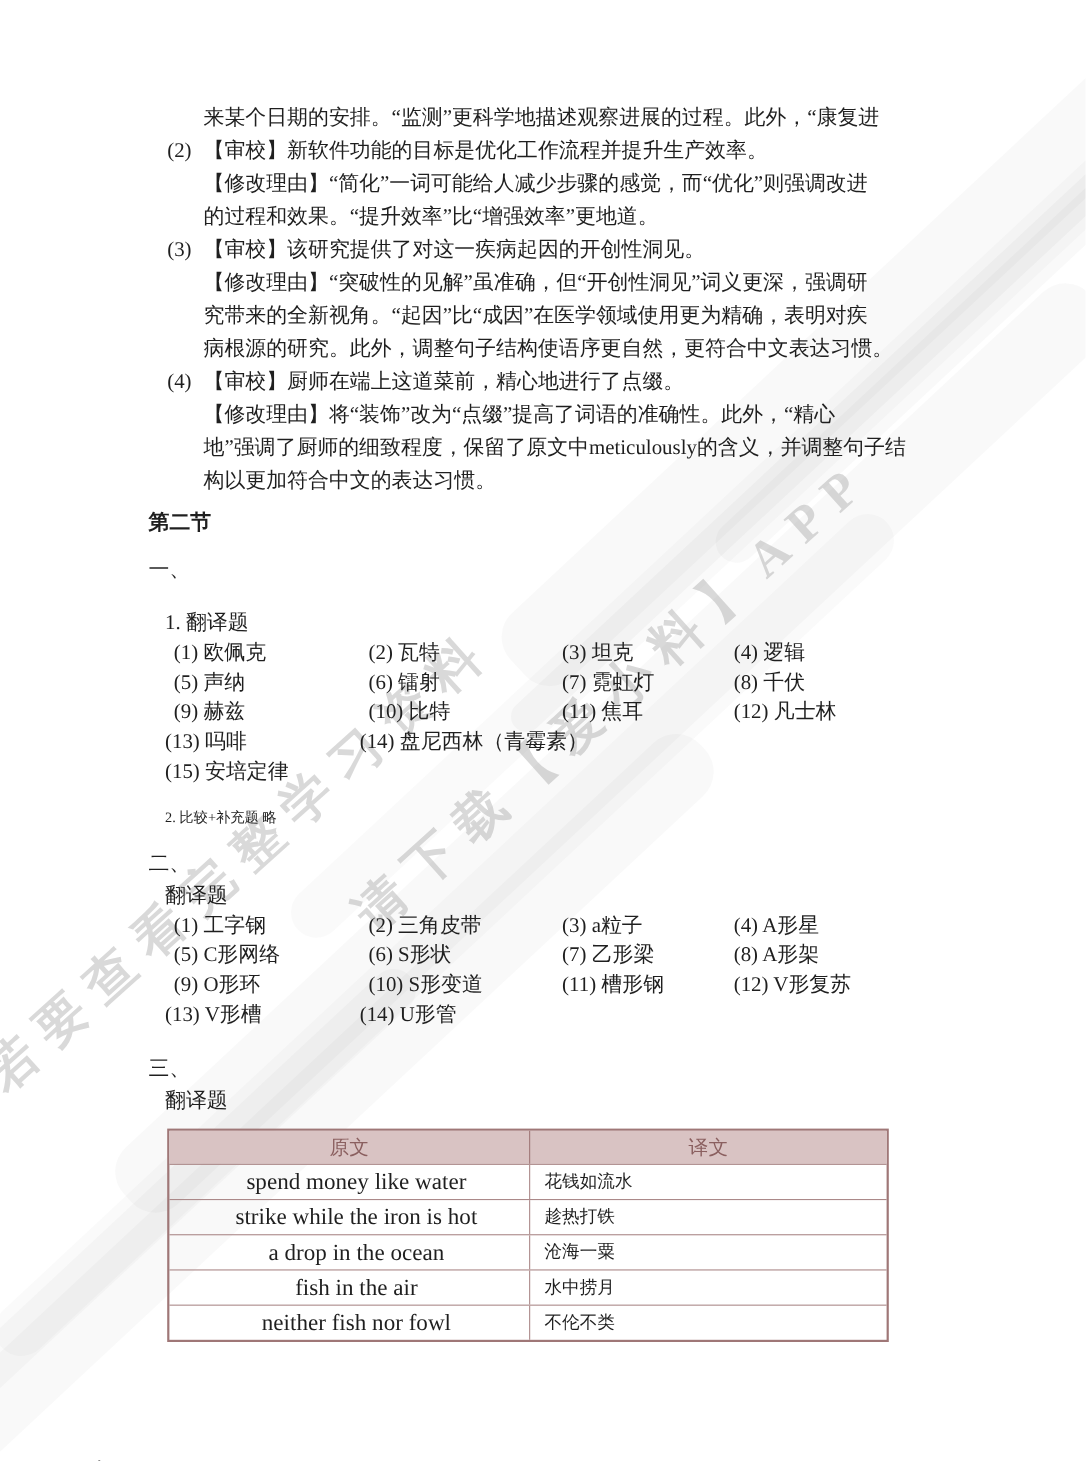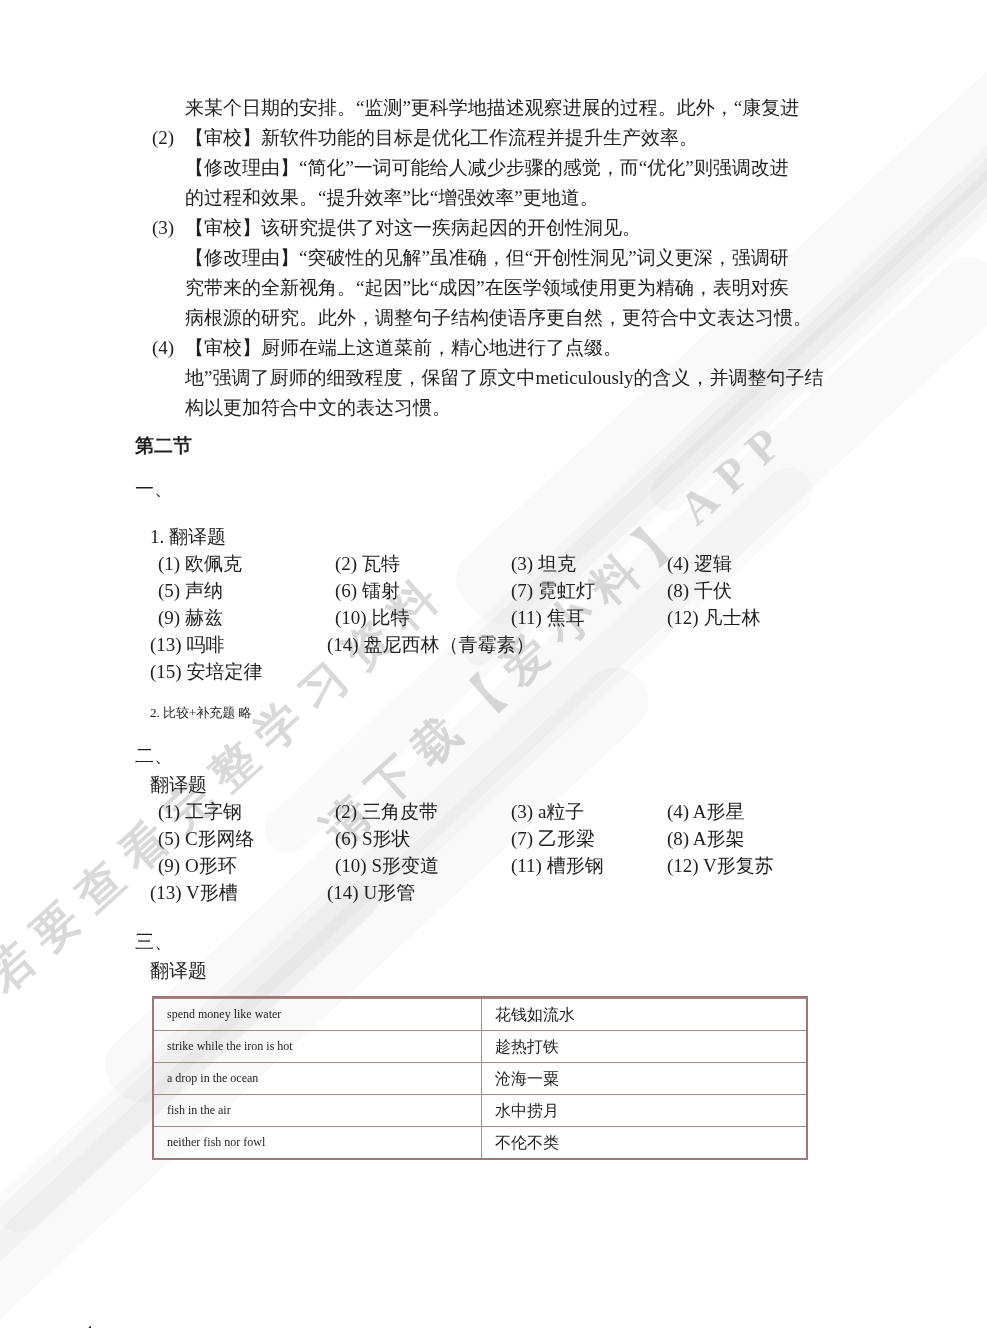--- a/index.html
+++ b/index.html
@@ -49,21 +49,21 @@
   .thead{
     background:#d9c3c3;
     color:#8a5f5f;
     height:30px;line-height:30px;
     font-size:18px;
   }
   .thead .tcell{text-align:center;border-right:1px solid #9f7777;}
   .thead .tcell:last-child{border-right:none;}
   .tbody{height:31px;line-height:31px;border-top:1px solid #ab8989;}
   .tbody .tcell{padding-left:13px;border-right:1px solid #ab8989;white-space:nowrap;}
-  .tbody .tcell.en{font-size:12px;}
+  .tbody .tcell.en{font-size:21px;text-align:center;}
   .tbody .tcell.zh{font-size:16px;border-right:none;}
   
   .pagenum{
     position:absolute;left:83px;top:1230px;
     font-size:18px;font-style:italic;color:#3a3a3a;
   }
 </style>
 </head>
 <body>
 
@@ -116,20 +116,21 @@
       <div class="pline">
           <span class="plabel"></span>
           <span>病根源的研究。此外，调整句子结构使语序更自然，更符合中文表达习惯。</span>
         </div>
       <div class="pline">
           <span class="plabel">(4)</span>
           <span>【审校】厨师在端上这道菜前，精心地进行了点缀。</span>
         </div>
       <div class="pline">
           <span class="plabel"></span>
+          <span>【修改理由】将“装饰”改为“点缀”提高了词语的准确性。此外，“精心</span>
         </div>
       <div class="pline">
           <span class="plabel"></span>
           <span>地”强调了厨师的细致程度，保留了原文中meticulously的含义，并调整句子结</span>
         </div>
       <div class="pline">
           <span class="plabel"></span>
           <span>构以更加符合中文的表达习惯。</span>
         </div>
     </div>
@@ -198,20 +199,24 @@
           <span class="cell" style="margin-left:-8px;">(14) U形管</span>
           <span class="cell"></span>
           <span class="cell"></span>
       </div>
     </div>
 
     <div class="roman" style="margin-top:24px;">三、</div>
     <div class="sub-title">翻译题</div>
 
     <div class="tbl">
+      <div class="trow thead">
+        <span class="tcell">原文</span>
+        <span class="tcell">译文</span>
+      </div>
       <div class="trow tbody">
         <span class="tcell en">spend money like water</span>
         <span class="tcell zh">花钱如流水</span>
       </div>
       <div class="trow tbody">
         <span class="tcell en">strike while the iron is hot</span>
         <span class="tcell zh">趁热打铁</span>
       </div>
       <div class="trow tbody">
         <span class="tcell en">a drop in the ocean</span>

